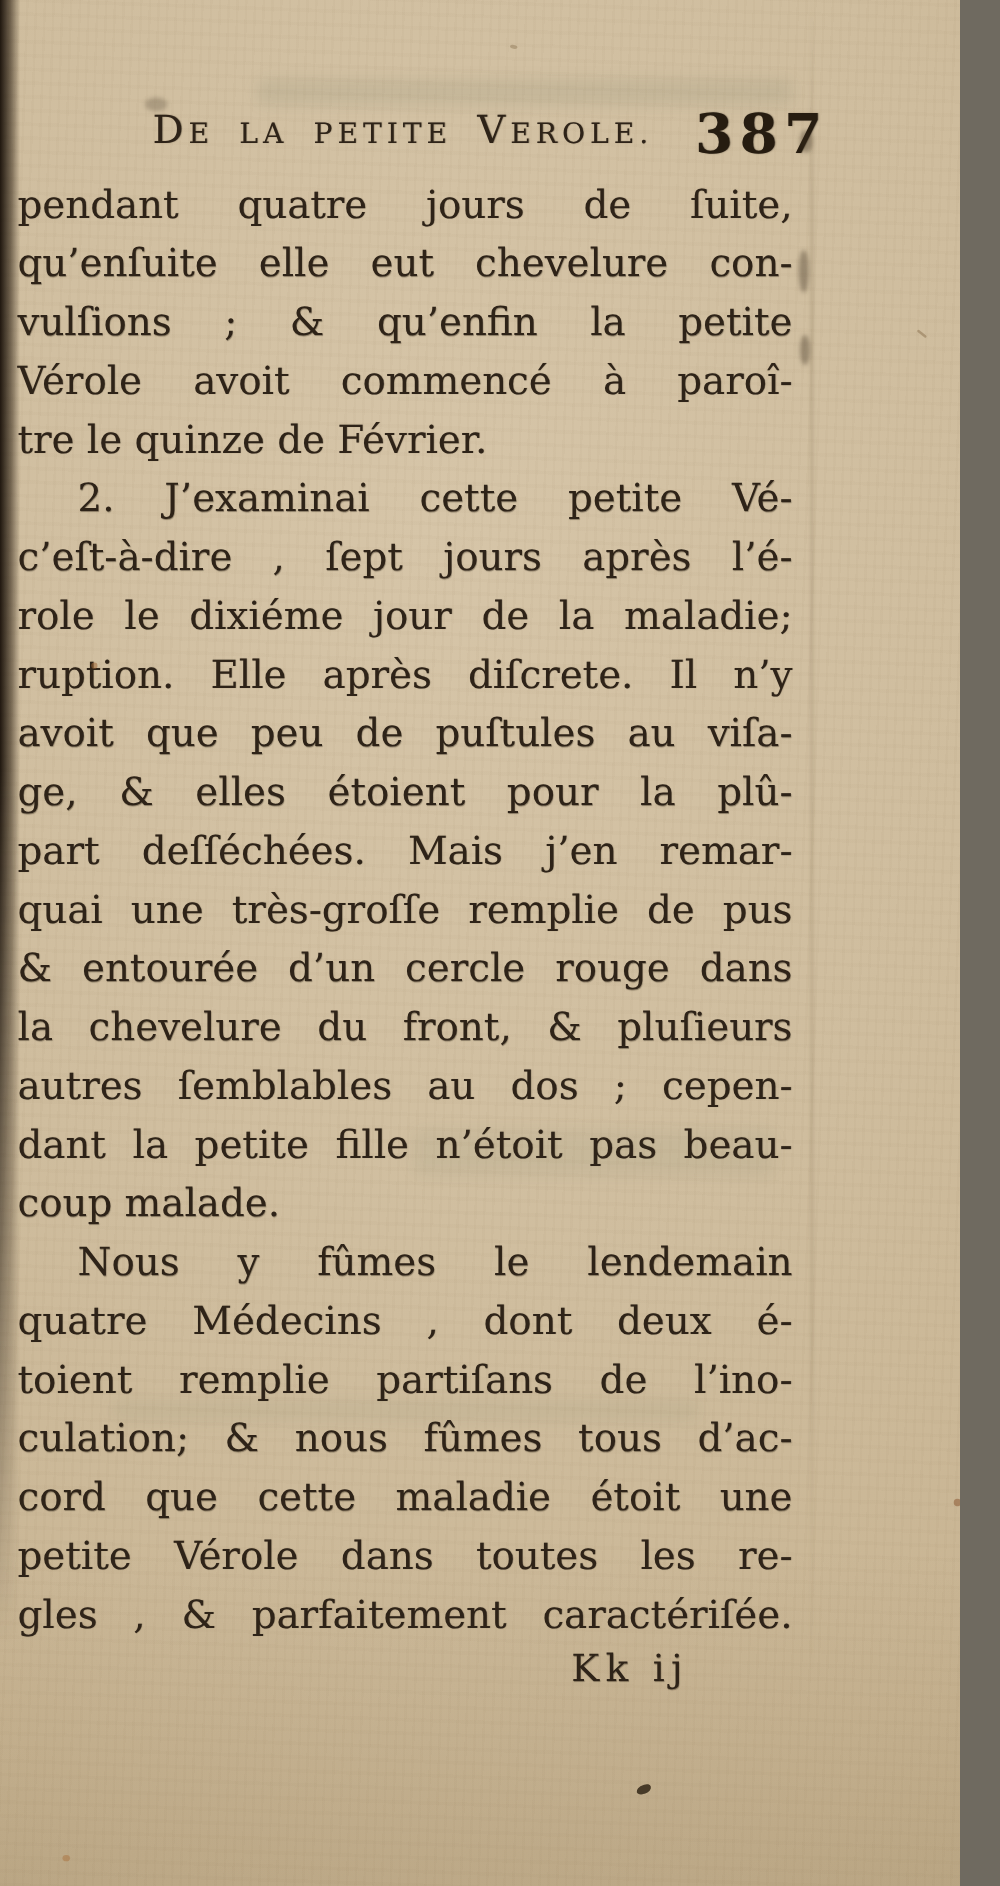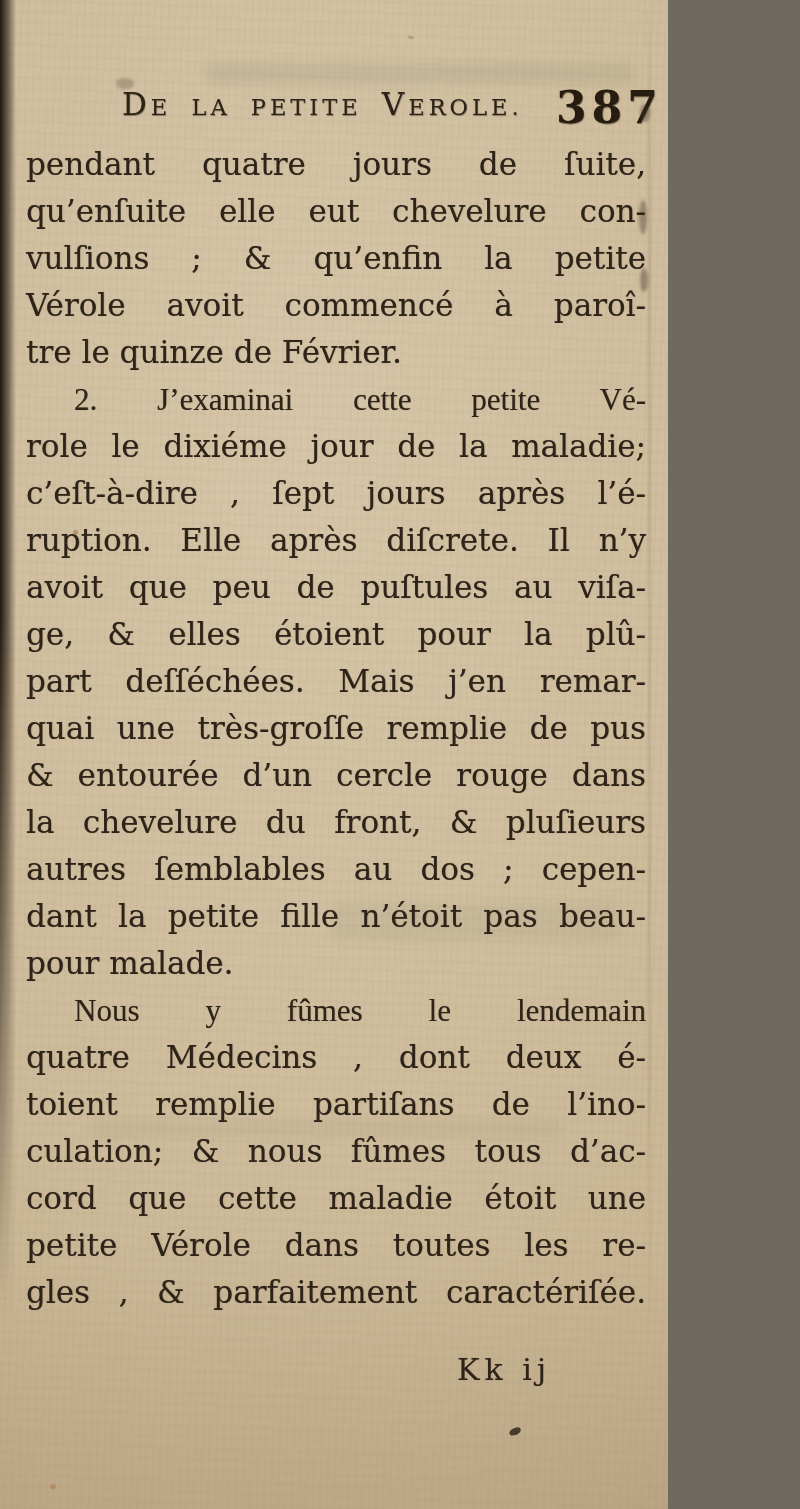--- a/index.html
+++ b/index.html
@@ -1,21 +1,21 @@
 <!DOCTYPE html>
 <html style="--paper: #cfbd9e; --paper-light: #d6c5a8; --paper-dark: #bfab87; --ink: #2e2318; --gutter: #241a10;"><head>
 <meta charset="utf-8">
 <style>
   html,body{margin:0;padding:0;background:#6f6a60;}
   :root{
     --paper:#cfbd9e; --paper-light:#d6c5a8; --paper-dark:#bfab87;
     --ink:#2e2318; --gutter:#241a10;
   }
   #page{
-    position:relative;width:668px;height:1509px;overflow:hidden;
+    position:relative;width:768px;height:1509px;overflow:hidden;
     background:
       linear-gradient(to bottom, rgba(0,0,0,0) 82%, rgba(80,60,30,0.10) 100%),
       radial-gradient(ellipse 130% 95% at 45% 28%, var(--paper-light) 0%, var(--paper) 45%, #c8b492 78%, var(--paper-dark) 100%);
     font-family:"DejaVu Serif","Liberation Serif",serif;
   }
   
   #page::before{
     content:"";position:absolute;inset:0;pointer-events:none;
     background:
       repeating-linear-gradient(92deg, rgba(125,100,65,0.035) 0 2px, rgba(0,0,0,0) 2px 7px),
@@ -37,29 +37,29 @@
     text-shadow:0.5px 0.5px 0.8px rgba(40,30,18,0.45);
   }
   .hdr-large{font-size:31px;}
   .hdr-small{font-size:22.5px;}
   .pagenum{
     position:absolute;left:556px;top:82px;font-size:44px;font-weight:bold;
     letter-spacing:5px;color:#261c10;white-space:nowrap;
     text-shadow:0.6px 0.6px 1px rgba(30,22,12,0.5);
   }
   .body-text{
-    position:absolute;left:26px;top:141px;width:620px;
+    position:absolute;left:14px;top:141px;width:620px;
     font-size:31px;line-height:47px;color:var(--ink);
     text-shadow:0.4px 0.4px 0.7px rgba(43,33,20,0.42);
   }
   .line{height:47px;text-align:justify;text-align-last:justify;white-space:nowrap_off;}
   .line.endline{text-align:center;text-align-last:left;}
-  .line.indent{text-indent:48px;font-family:Liberation Serif, serif;}
+  .line.indent{text-indent:48px;}
   .signature{
-    position:absolute;left:457px;top:1352px;font-size:30px;letter-spacing:5px;
+    position:absolute;left:457px;top:1318px;font-size:30px;letter-spacing:5px;
     color:var(--ink);text-shadow:0.4px 0.4px 0.7px rgba(43,33,20,0.42);white-space:nowrap;
   }
   
   .ghost{position:absolute;background:rgba(106,112,88,0.12);filter:blur(5px);border-radius:10px;pointer-events:none;}
   .ghost.g1{left:205px;top:63px;width:430px;height:21px;}
   .ghost.g2{left:330px;top:903px;width:290px;height:38px;background:rgba(106,112,88,0.08);}
   .ghost.g3{left:90px;top:1120px;width:470px;height:17px;background:rgba(106,112,88,0.07);}
   
   .smudge{position:absolute;background:rgba(58,46,30,0.38);filter:blur(1.6px);border-radius:50%;}
   .smudge.s1{left:640px;top:104px;width:10px;height:18px;}
@@ -93,32 +93,32 @@
   <div class="running-head"><span class="hdr-large">D</span><span class="hdr-small">E LA PETITE </span><span class="hdr-large">V</span><span class="hdr-small">EROLE.</span></div>
   <div class="pagenum">387</div>
 
   <div class="body-text">
       <div class="line">pendant quatre jours de ſuite,</div>
       <div class="line">qu’enſuite elle eut chevelure con-</div>
       <div class="line">vulſions ; &amp; qu’enfin la petite</div>
       <div class="line">Vérole avoit commencé à paroî-</div>
       <div class="line endline">tre le quinze de Février.</div>
       <div class="line indent">2. J’examinai cette petite Vé-</div>
+      <div class="line">c’eſt-à-dire , ſept jours après l’é-</div>
       <div class="line">role le dixiéme jour de la maladie;</div>
-      <div class="line">c’eſt-à-dire , ſept jours après l’é-</div>
       <div class="line">ruption. Elle après diſcrete. Il n’y</div>
       <div class="line">avoit que peu de puſtules au viſa-</div>
       <div class="line">ge, &amp; elles étoient pour la plû-</div>
       <div class="line">part deſſéchées. Mais j’en remar-</div>
       <div class="line">quai une très-groſſe remplie de pus</div>
       <div class="line">&amp; entourée d’un cercle rouge dans</div>
       <div class="line">la chevelure du front, &amp; pluſieurs</div>
       <div class="line">autres ſemblables au dos ; cepen-</div>
       <div class="line">dant la petite fille n’étoit pas beau-</div>
-      <div class="line endline">pour malade.</div>
+      <div class="line endline">coup malade.</div>
       <div class="line indent">Nous y fûmes le lendemain</div>
       <div class="line">quatre Médecins , dont deux é-</div>
       <div class="line">toient remplie partiſans de l’ino-</div>
       <div class="line">culation; &amp; nous fûmes tous d’ac-</div>
       <div class="line">cord que cette maladie étoit une</div>
       <div class="line">petite Vérole dans toutes les re-</div>
       <div class="line">gles , &amp; parfaitement caractériſée.</div>
     </div>
 
   <div class="signature">Kk ij</div>

